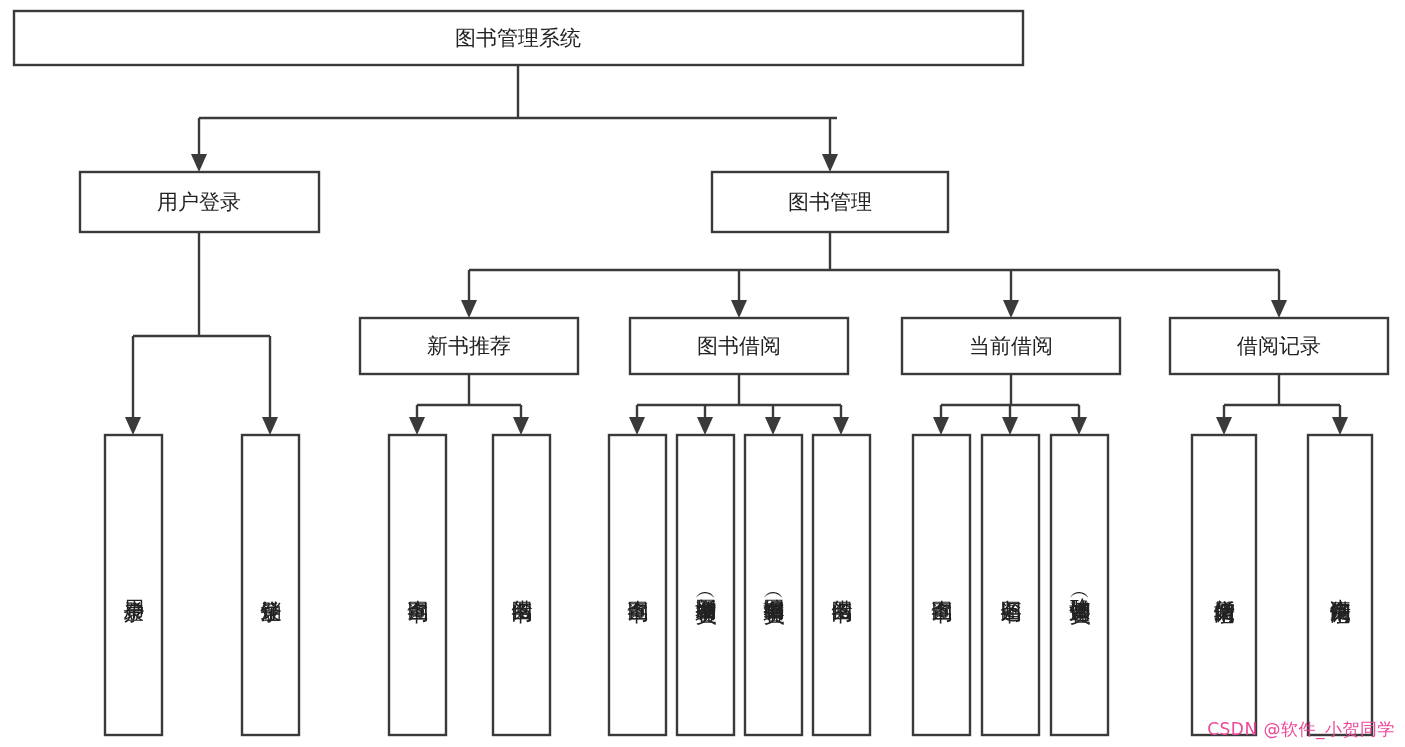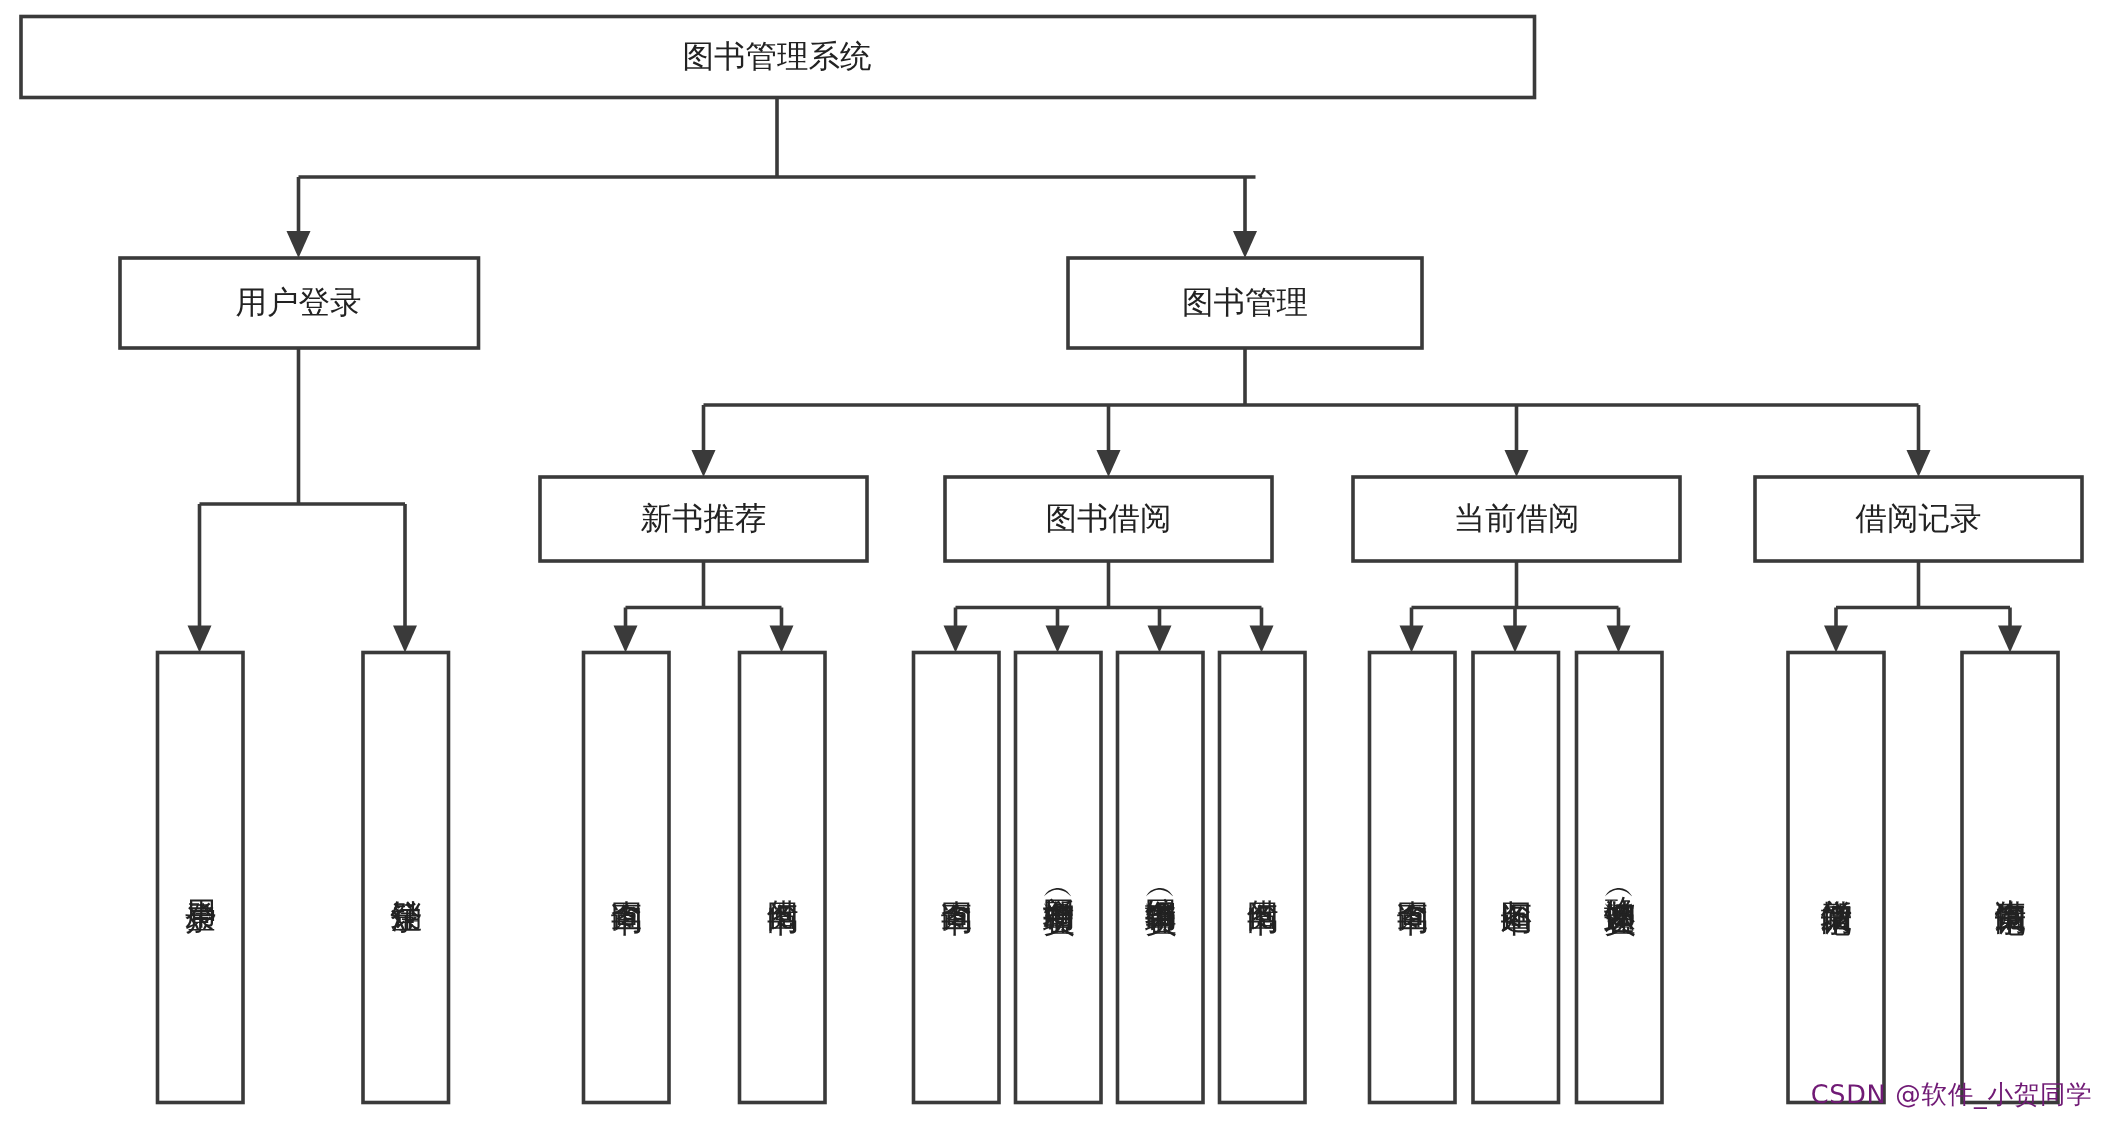--- a/index.html
+++ b/index.html
@@ -69,21 +69,21 @@
     text-orientation: upright;
     letter-spacing: 1px;
     white-space: nowrap;
   }
   .watermark {
     position: absolute;
     right: 10px;
     bottom: 6px;
     font-family: "DejaVu Sans", "Liberation Sans", sans-serif;
     font-size: 17px;
-    color: #701a75;
+    color: #ec4899;
     letter-spacing: 0.5px;
     user-select: none;
     pointer-events: none;
     white-space: nowrap;
   }
 </style>
 </head>
 <body>
 
 <div id="diagram-root">

